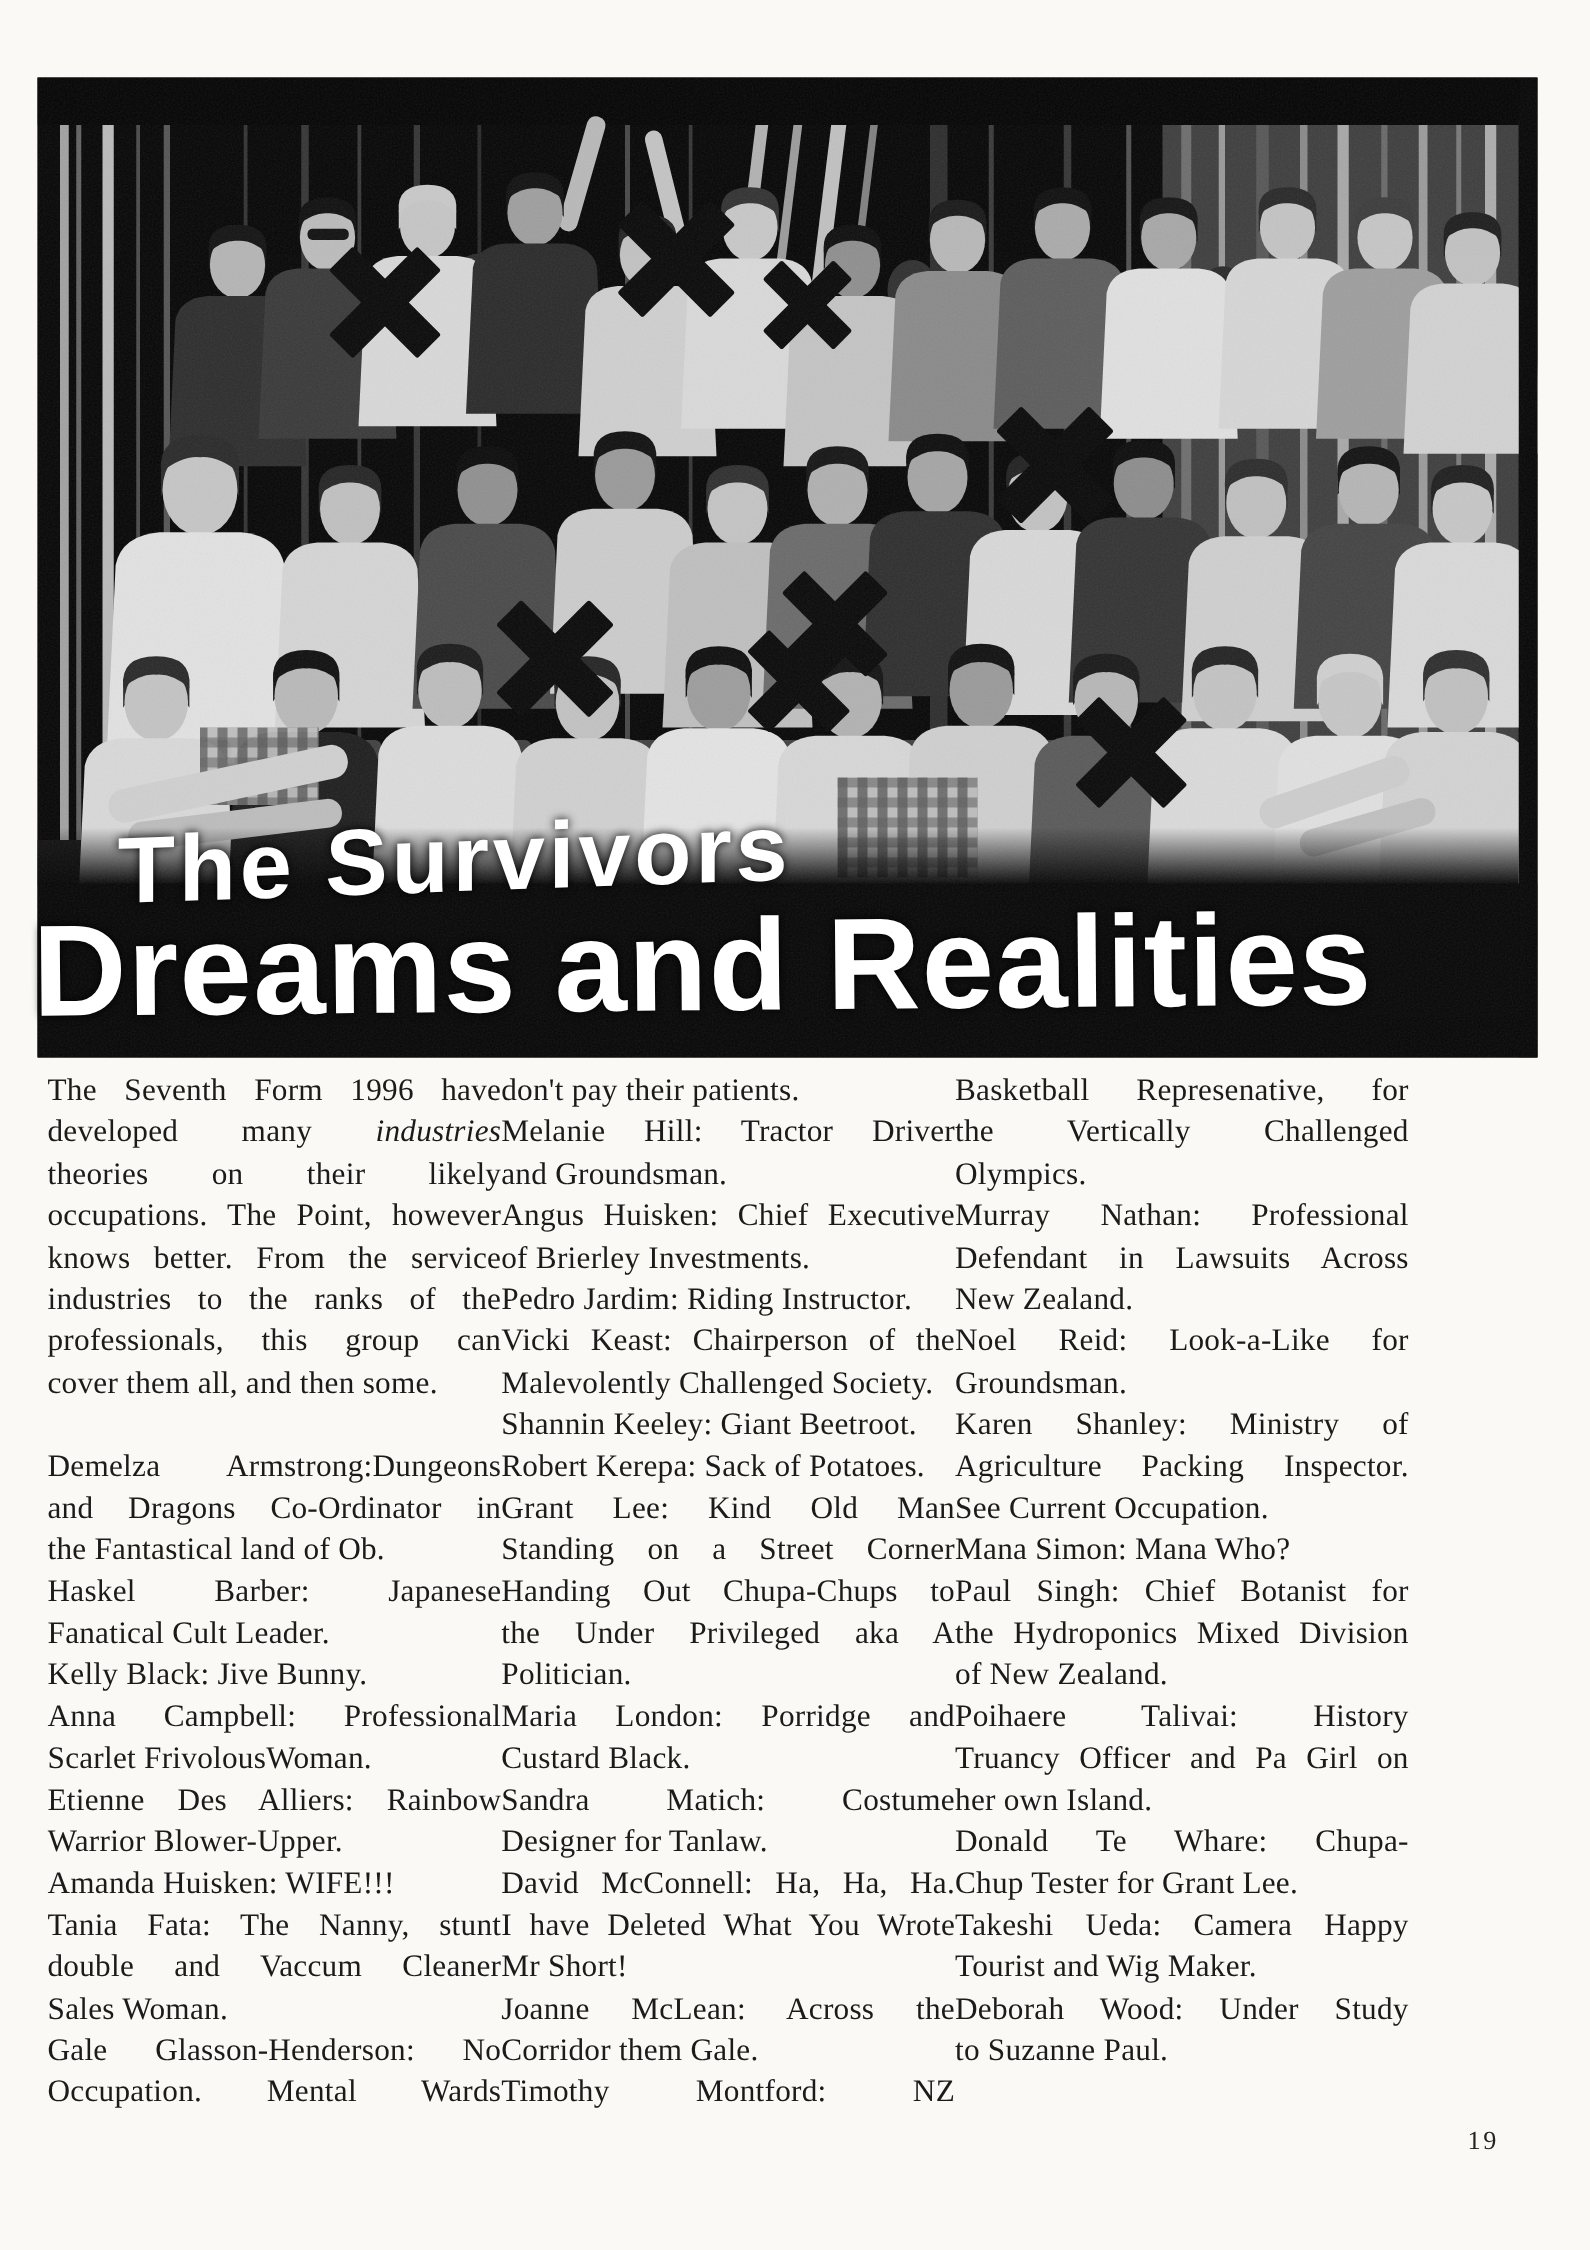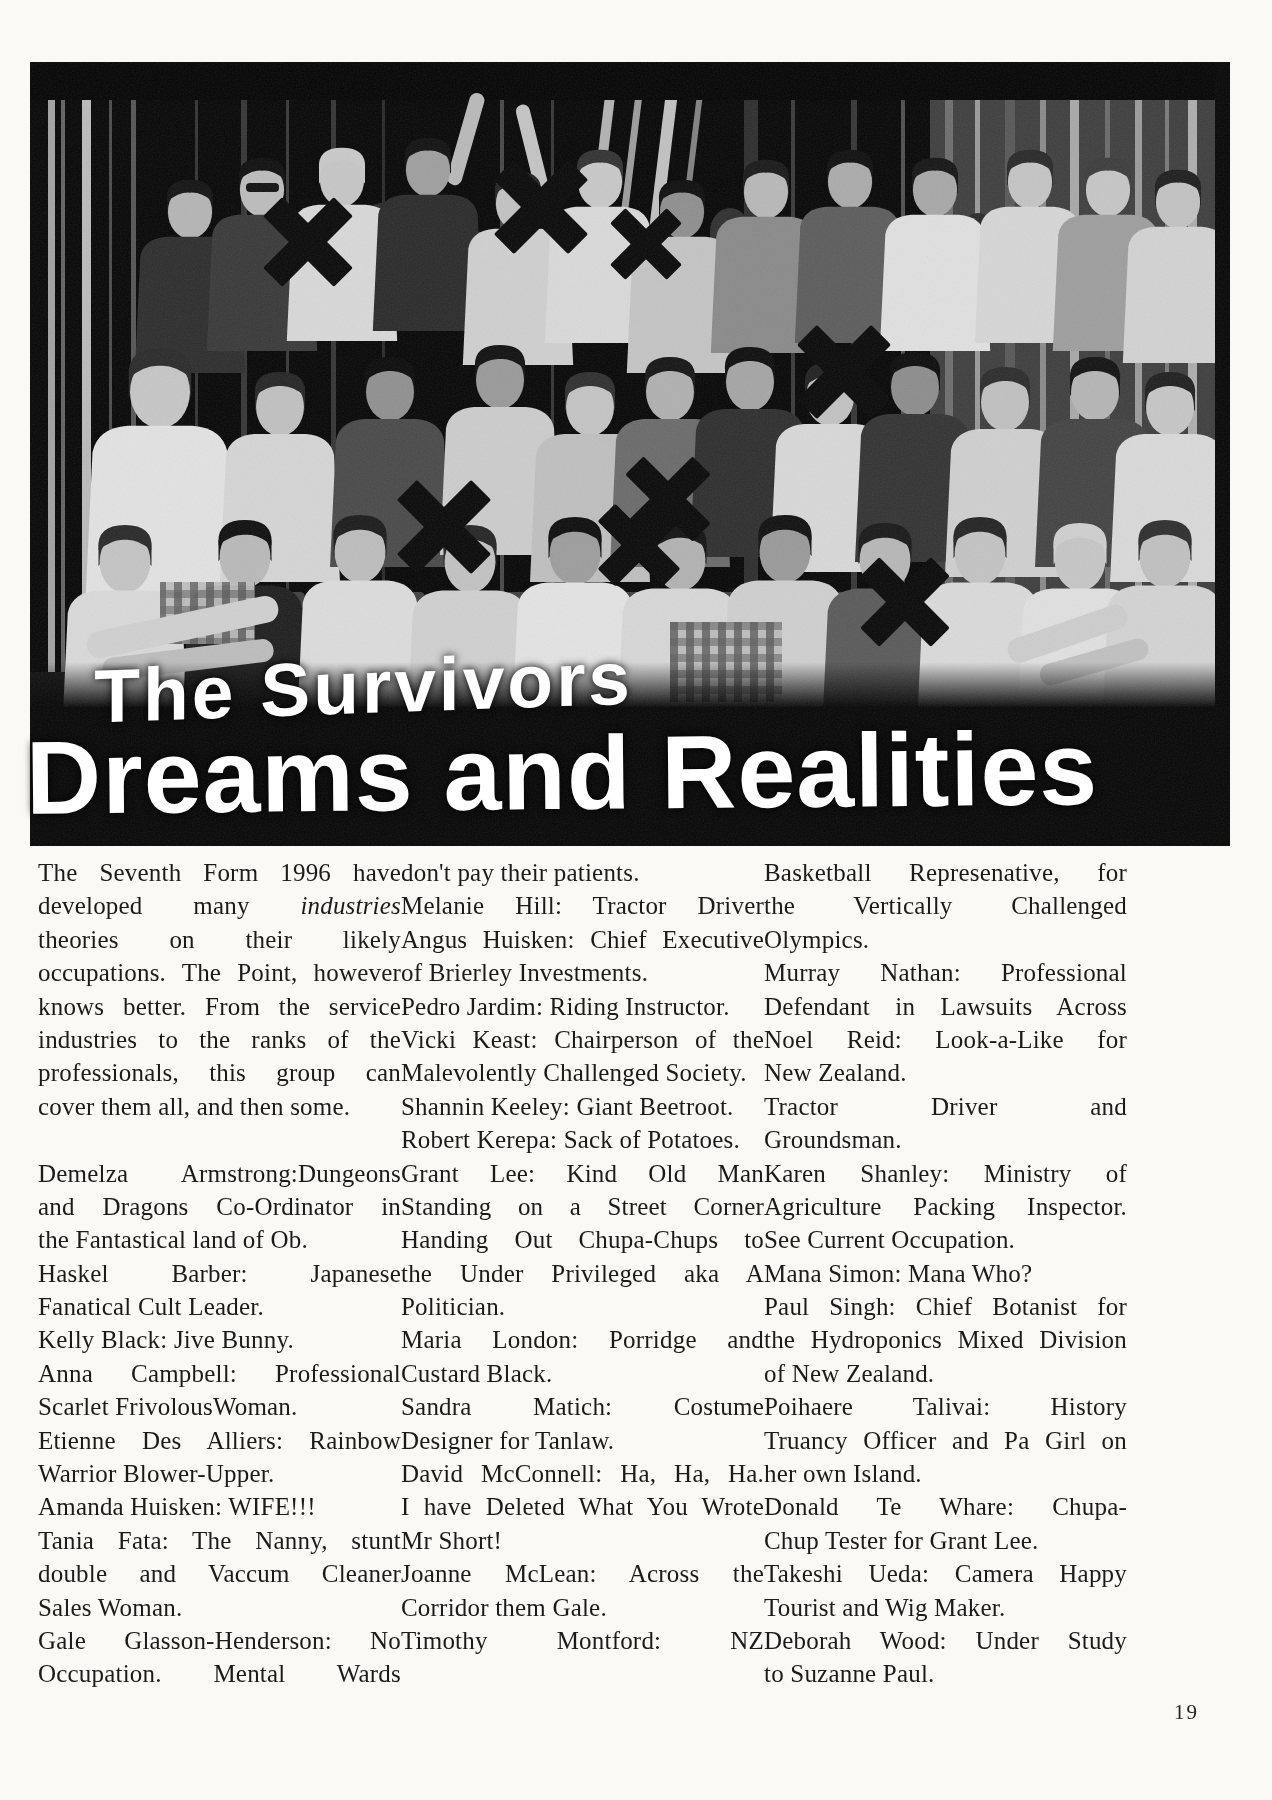--- a/index.html
+++ b/index.html
@@ -273,20 +273,21 @@
         <div class="tline pend">Amanda Huisken: WIFE!!!</div>
         <div class="tline">Tania Fata: The Nanny, stunt</div>
         <div class="tline">double and Vaccum Cleaner</div>
         <div class="tline pend">Sales Woman.</div>
         <div class="tline">Gale Glasson-Henderson: No</div>
         <div class="tline">Occupation. Mental Wards</div>
       </div>
     <div class="col" id="col-1">
         <div class="tline pend">don't pay their patients.</div>
         <div class="tline">Melanie Hill: Tractor Driver</div>
+        <div class="tline pend">and Groundsman.</div>
         <div class="tline">Angus Huisken: Chief Executive</div>
         <div class="tline pend">of Brierley Investments.</div>
         <div class="tline pend">Pedro Jardim: Riding Instructor.</div>
         <div class="tline">Vicki Keast: Chairperson of the</div>
         <div class="tline pend">Malevolently Challenged Society.</div>
         <div class="tline pend">Shannin Keeley: Giant Beetroot.</div>
         <div class="tline pend">Robert Kerepa: Sack of Potatoes.</div>
         <div class="tline">Grant Lee: Kind Old Man</div>
         <div class="tline">Standing on a Street Corner</div>
         <div class="tline">Handing Out Chupa-Chups to</div>
@@ -302,23 +303,22 @@
         <div class="tline">Joanne McLean: Across the</div>
         <div class="tline pend">Corridor them Gale.</div>
         <div class="tline">Timothy Montford: NZ</div>
       </div>
     <div class="col" id="col-2">
         <div class="tline">Basketball Represenative, for</div>
         <div class="tline">the Vertically Challenged</div>
         <div class="tline pend">Olympics.</div>
         <div class="tline">Murray Nathan: Professional</div>
         <div class="tline">Defendant in Lawsuits Across</div>
+        <div class="tline pend">New Zealand.</div>
         <div class="tline">Noel Reid: Look-a-Like for</div>
-        <div class="tline pend">New Zealand.</div>
-        <div class="tline">Tractor Driver and</div>
         <div class="tline pend">Groundsman.</div>
         <div class="tline">Karen Shanley: Ministry of</div>
         <div class="tline">Agriculture Packing Inspector.</div>
         <div class="tline pend">See Current Occupation.</div>
         <div class="tline pend">Mana Simon: Mana Who?</div>
         <div class="tline">Paul Singh: Chief Botanist for</div>
         <div class="tline">the Hydroponics Mixed Division</div>
         <div class="tline pend">of New Zealand.</div>
         <div class="tline">Poihaere Talivai: History</div>
         <div class="tline">Truancy Officer and Pa Girl on</div>

